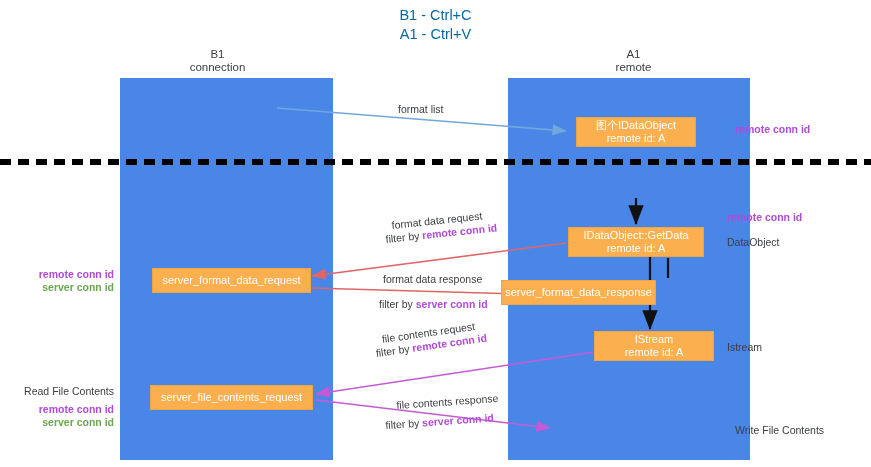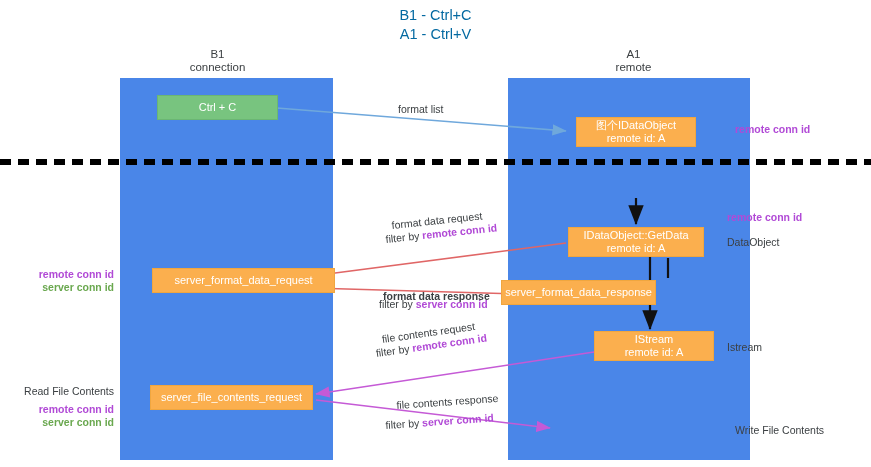--- a/index.html
+++ b/index.html
@@ -147,36 +147,33 @@
 
     <line x1="594" y1="352" x2="316" y2="394" stroke="#c55ad6" stroke-width="1.6" marker-end="url(#ar-mag)"></line>
 
     <line x1="316" y1="400" x2="550" y2="428" stroke="#c55ad6" stroke-width="1.6" marker-end="url(#ar-mag)"></line>
   </svg>
 
   <svg class="layer" viewBox="0 0 871 467">
     <line x1="0" y1="162" x2="871" y2="162" stroke="#000000" stroke-width="6" stroke-dasharray="11 7" stroke-linecap="butt"></line>
   </svg>
 
-  <div class="node green" style="left:157px; top:95px; width:121px; height:25px;">
-    <span class="ln">Ctrl + C</span>
-  </div>
 
   <div class="node orange" style="left:576px; top:117px; width:120px; height:30px;">
     <span class="ln">图个IDataObject</span>
     <span class="ln">remote id: A</span>
   </div>
 
 
   <div class="node orange" style="left:568px; top:227px; width:136px; height:30px;">
     <span class="ln">IDataObject::GetData</span>
     <span class="ln">remote id: A</span>
   </div>
 
-  <div class="node orange" style="left:152px; top:268px; width:183px; height:25px;">
+  <div class="node orange" style="left:152px; top:268px; width:159px; height:25px;">
     <span class="ln">server_format_data_request</span>
   </div>
 
   <div class="node orange" style="left:501px; top:280px; width:155px; height:25px;">
     <span class="ln">server_format_data_response</span>
   </div>
 
   <div class="node orange" style="left:594px; top:331px; width:120px; height:30px;">
     <span class="ln">IStream</span>
     <span class="ln">remote id: A</span>
@@ -187,21 +184,21 @@
   </div>
 
 
   <div class="elabel" style="left:398px; top:103px;">format list</div>
 
   <div class="elabel" style="left:391px; top:219px; transform:rotate(-6deg); transform-origin:left top;">format data request</div>
   <div class="elabel" style="left:385px; top:233px; transform:rotate(-6deg); transform-origin:left top;">
     <span>filter by </span><span class="hl-remote">remote conn id</span>
   </div>
 
-  <div class="elabel" style="left:383px; top:290px;font-weight:bold;">format data response</div>
+  <div class="elabel" style="left:383px; top:273px;">format data response</div>
   <div class="elabel" style="left:379px; top:298px;">
     <span>filter by </span><span class="hl-server">server conn id</span>
   </div>
 
   <div class="elabel" style="left:381px; top:333px; transform:rotate(-8deg); transform-origin:left top;">file contents request</div>
   <div class="elabel" style="left:375px; top:347px; transform:rotate(-8deg); transform-origin:left top;">
     <span>filter by </span><span class="hl-remote">remote conn id</span>
   </div>
 
   <div class="elabel" style="left:396px; top:399px; transform:rotate(-4deg); transform-origin:left top;">file contents response</div>

